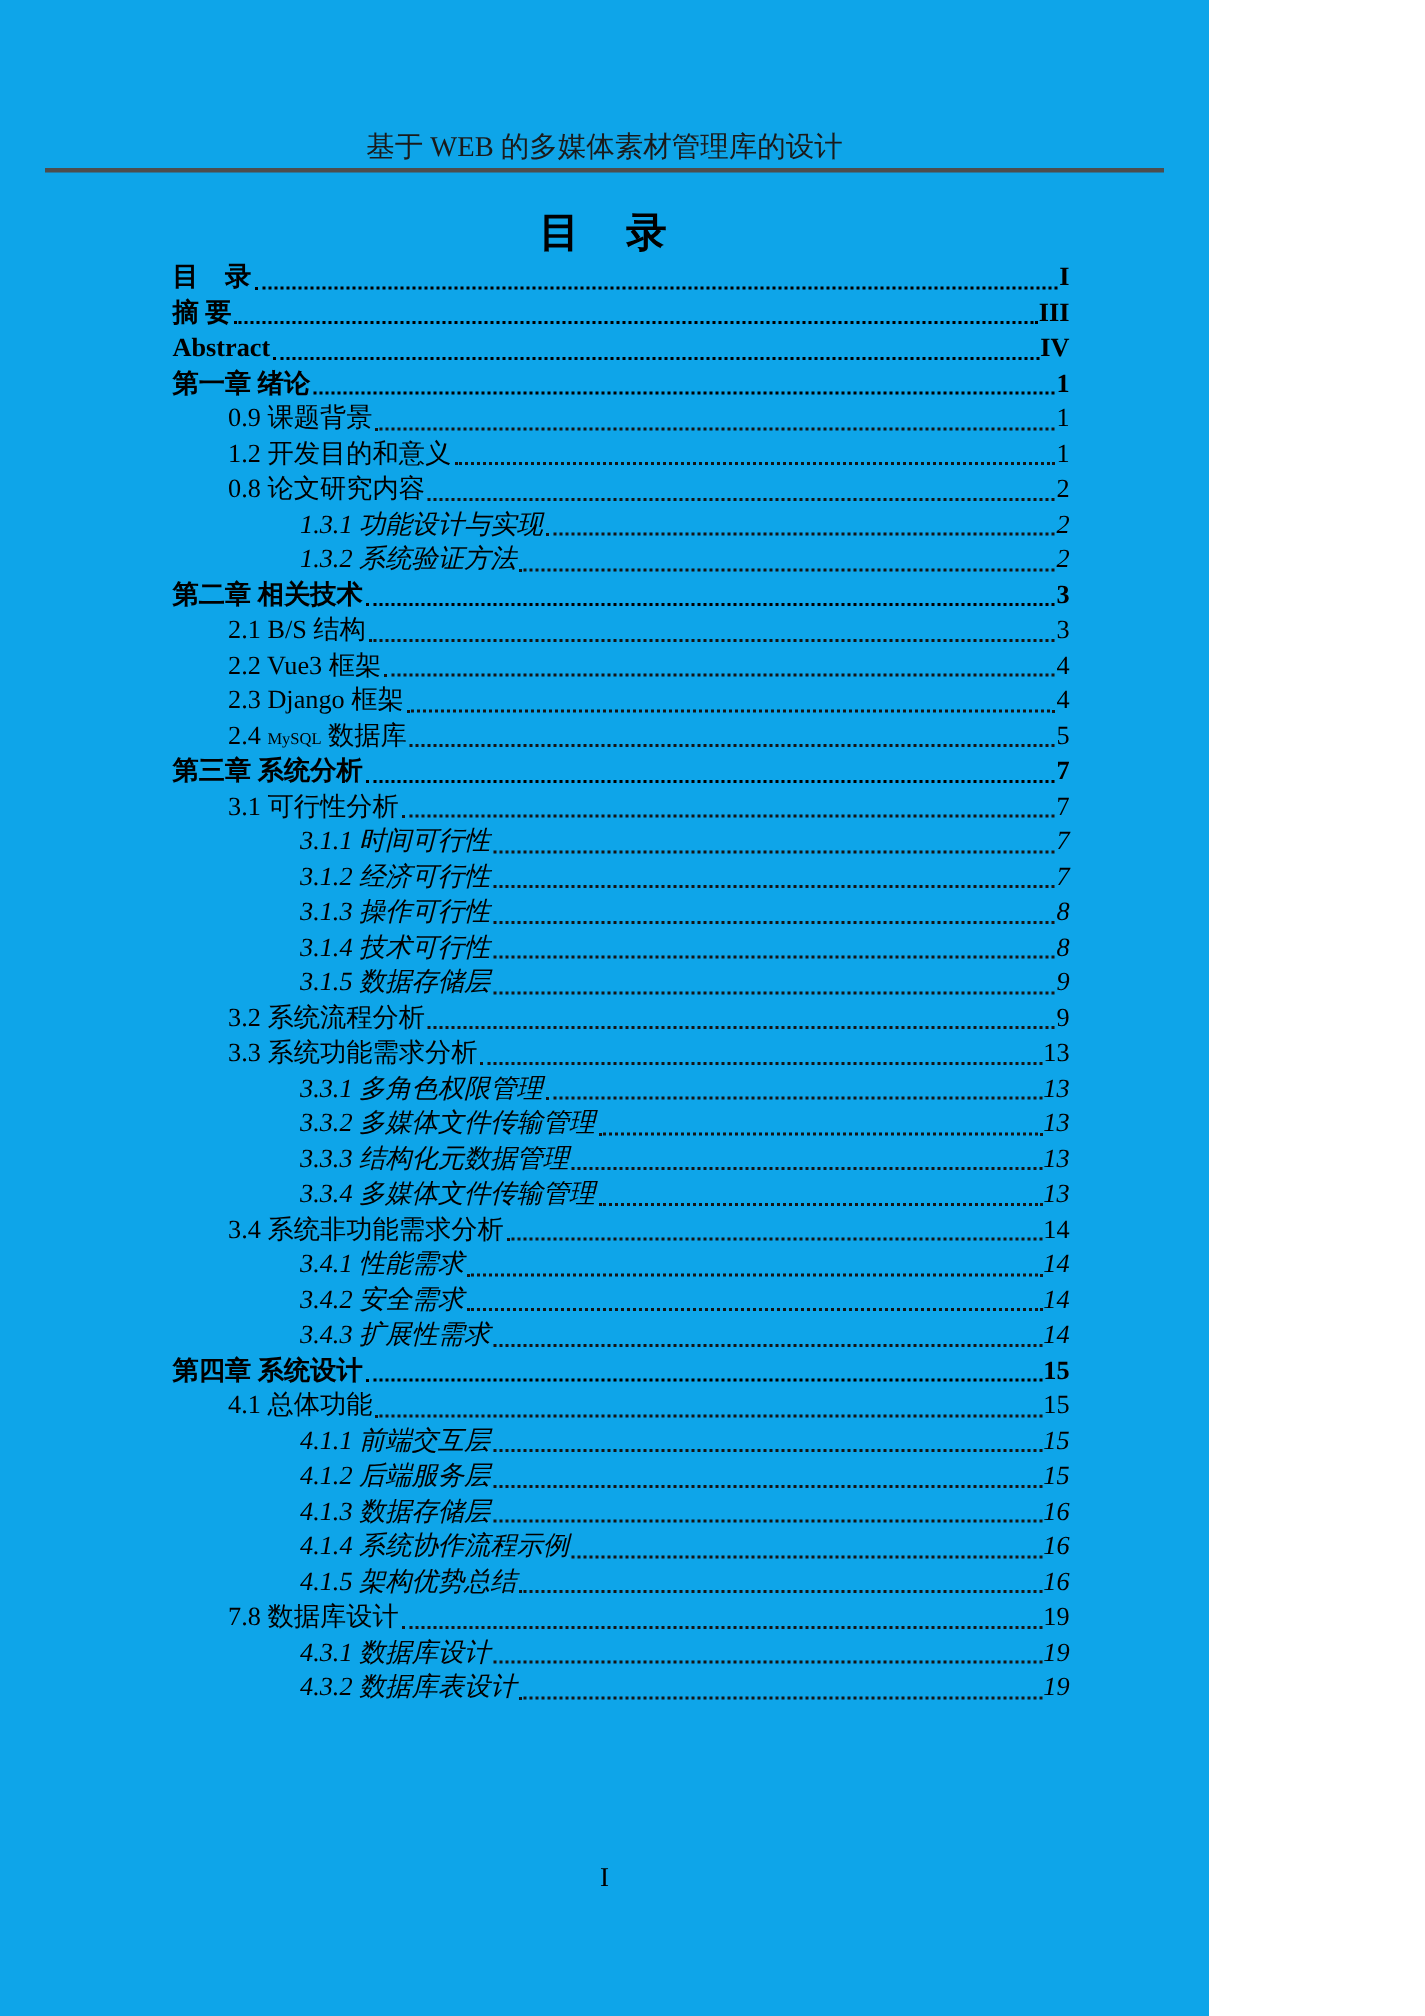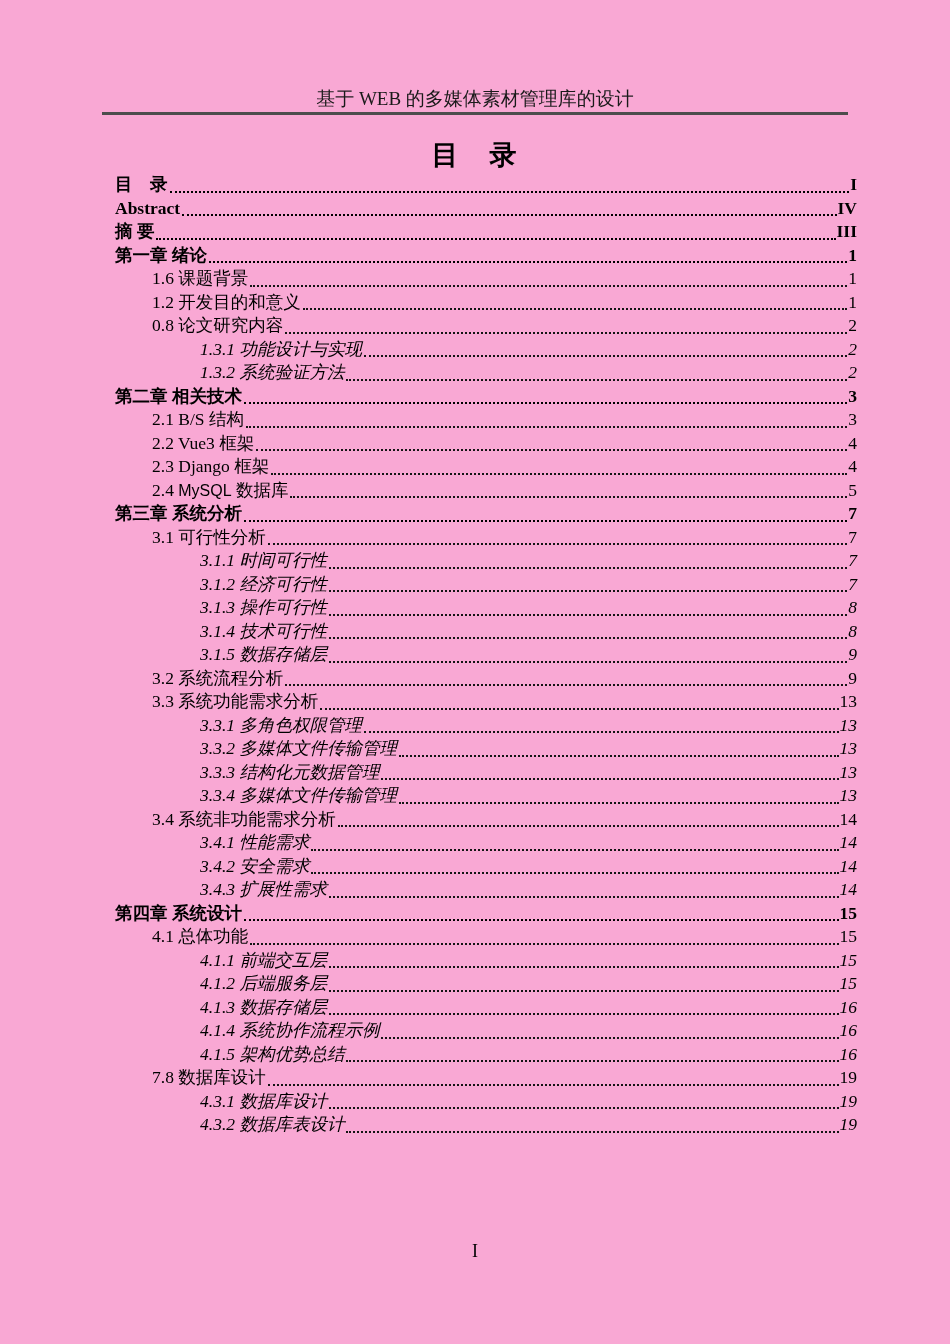--- a/index.html
+++ b/index.html
@@ -9,23 +9,23 @@
   }
   body {
     width: 950px;
     height: 1344px;
     font-family: "Liberation Serif", "DejaVu Serif", serif;
     color: #000000;
     overflow: hidden;
   }
   .page {
     position: relative;
-    width: 950px;
+    width: 806px;
     height: 1344px;
-    background: #f9a8d4;
+    background: #0ea5e9;
   }
   
   .running-head {
     padding-top: 88px;
     height: 22px;
     line-height: 22px;
     text-align: center;
     font-size: 19px;
     color: #1a1a1a;
   }
@@ -73,22 +73,22 @@
     left: 2px;
     right: 1px;
     bottom: 4px;
     border-bottom: 2px dotted #000000;
   }
   .toc-row:not(.bold) .toc-dots::after {
     border-bottom-color: #141414;
   }
   .toc-page { flex: 0 0 auto; }
   .mono {
-    font-family: Liberation Sans, sans-serif;
-    font-size: 16px;
+    font-family: Liberation Serif, serif;
+    font-size: 11px;
   }
   
   .page-footer {
     position: absolute;
     left: 0;
     bottom: 82px;
     width: 100%;
     text-align: center;
     font-size: 18px;
   }
@@ -105,36 +105,36 @@
 
   <h1 class="toc-title">目　录</h1>
 
   <main class="toc">
       <div class="toc-row lvl-1 bold">
         <span class="toc-label">目　录</span>
         <span class="toc-dots"></span>
         <span class="toc-page">I</span>
       </div>
       <div class="toc-row lvl-1 bold">
+        <span class="toc-label">摘 要</span>
+        <span class="toc-dots"></span>
+        <span class="toc-page">III</span>
+      </div>
+      <div class="toc-row lvl-1 bold">
         <span class="toc-label">Abstract</span>
         <span class="toc-dots"></span>
         <span class="toc-page">IV</span>
       </div>
       <div class="toc-row lvl-1 bold">
-        <span class="toc-label">摘 要</span>
-        <span class="toc-dots"></span>
-        <span class="toc-page">III</span>
-      </div>
-      <div class="toc-row lvl-1 bold">
         <span class="toc-label">第一章 绪论</span>
         <span class="toc-dots"></span>
         <span class="toc-page">1</span>
       </div>
       <div class="toc-row lvl-2">
-        <span class="toc-label">1.6 课题背景</span>
+        <span class="toc-label">0.9 课题背景</span>
         <span class="toc-dots"></span>
         <span class="toc-page">1</span>
       </div>
       <div class="toc-row lvl-2">
         <span class="toc-label">1.2 开发目的和意义</span>
         <span class="toc-dots"></span>
         <span class="toc-page">1</span>
       </div>
       <div class="toc-row lvl-2">
         <span class="toc-label">0.8 论文研究内容</span>

